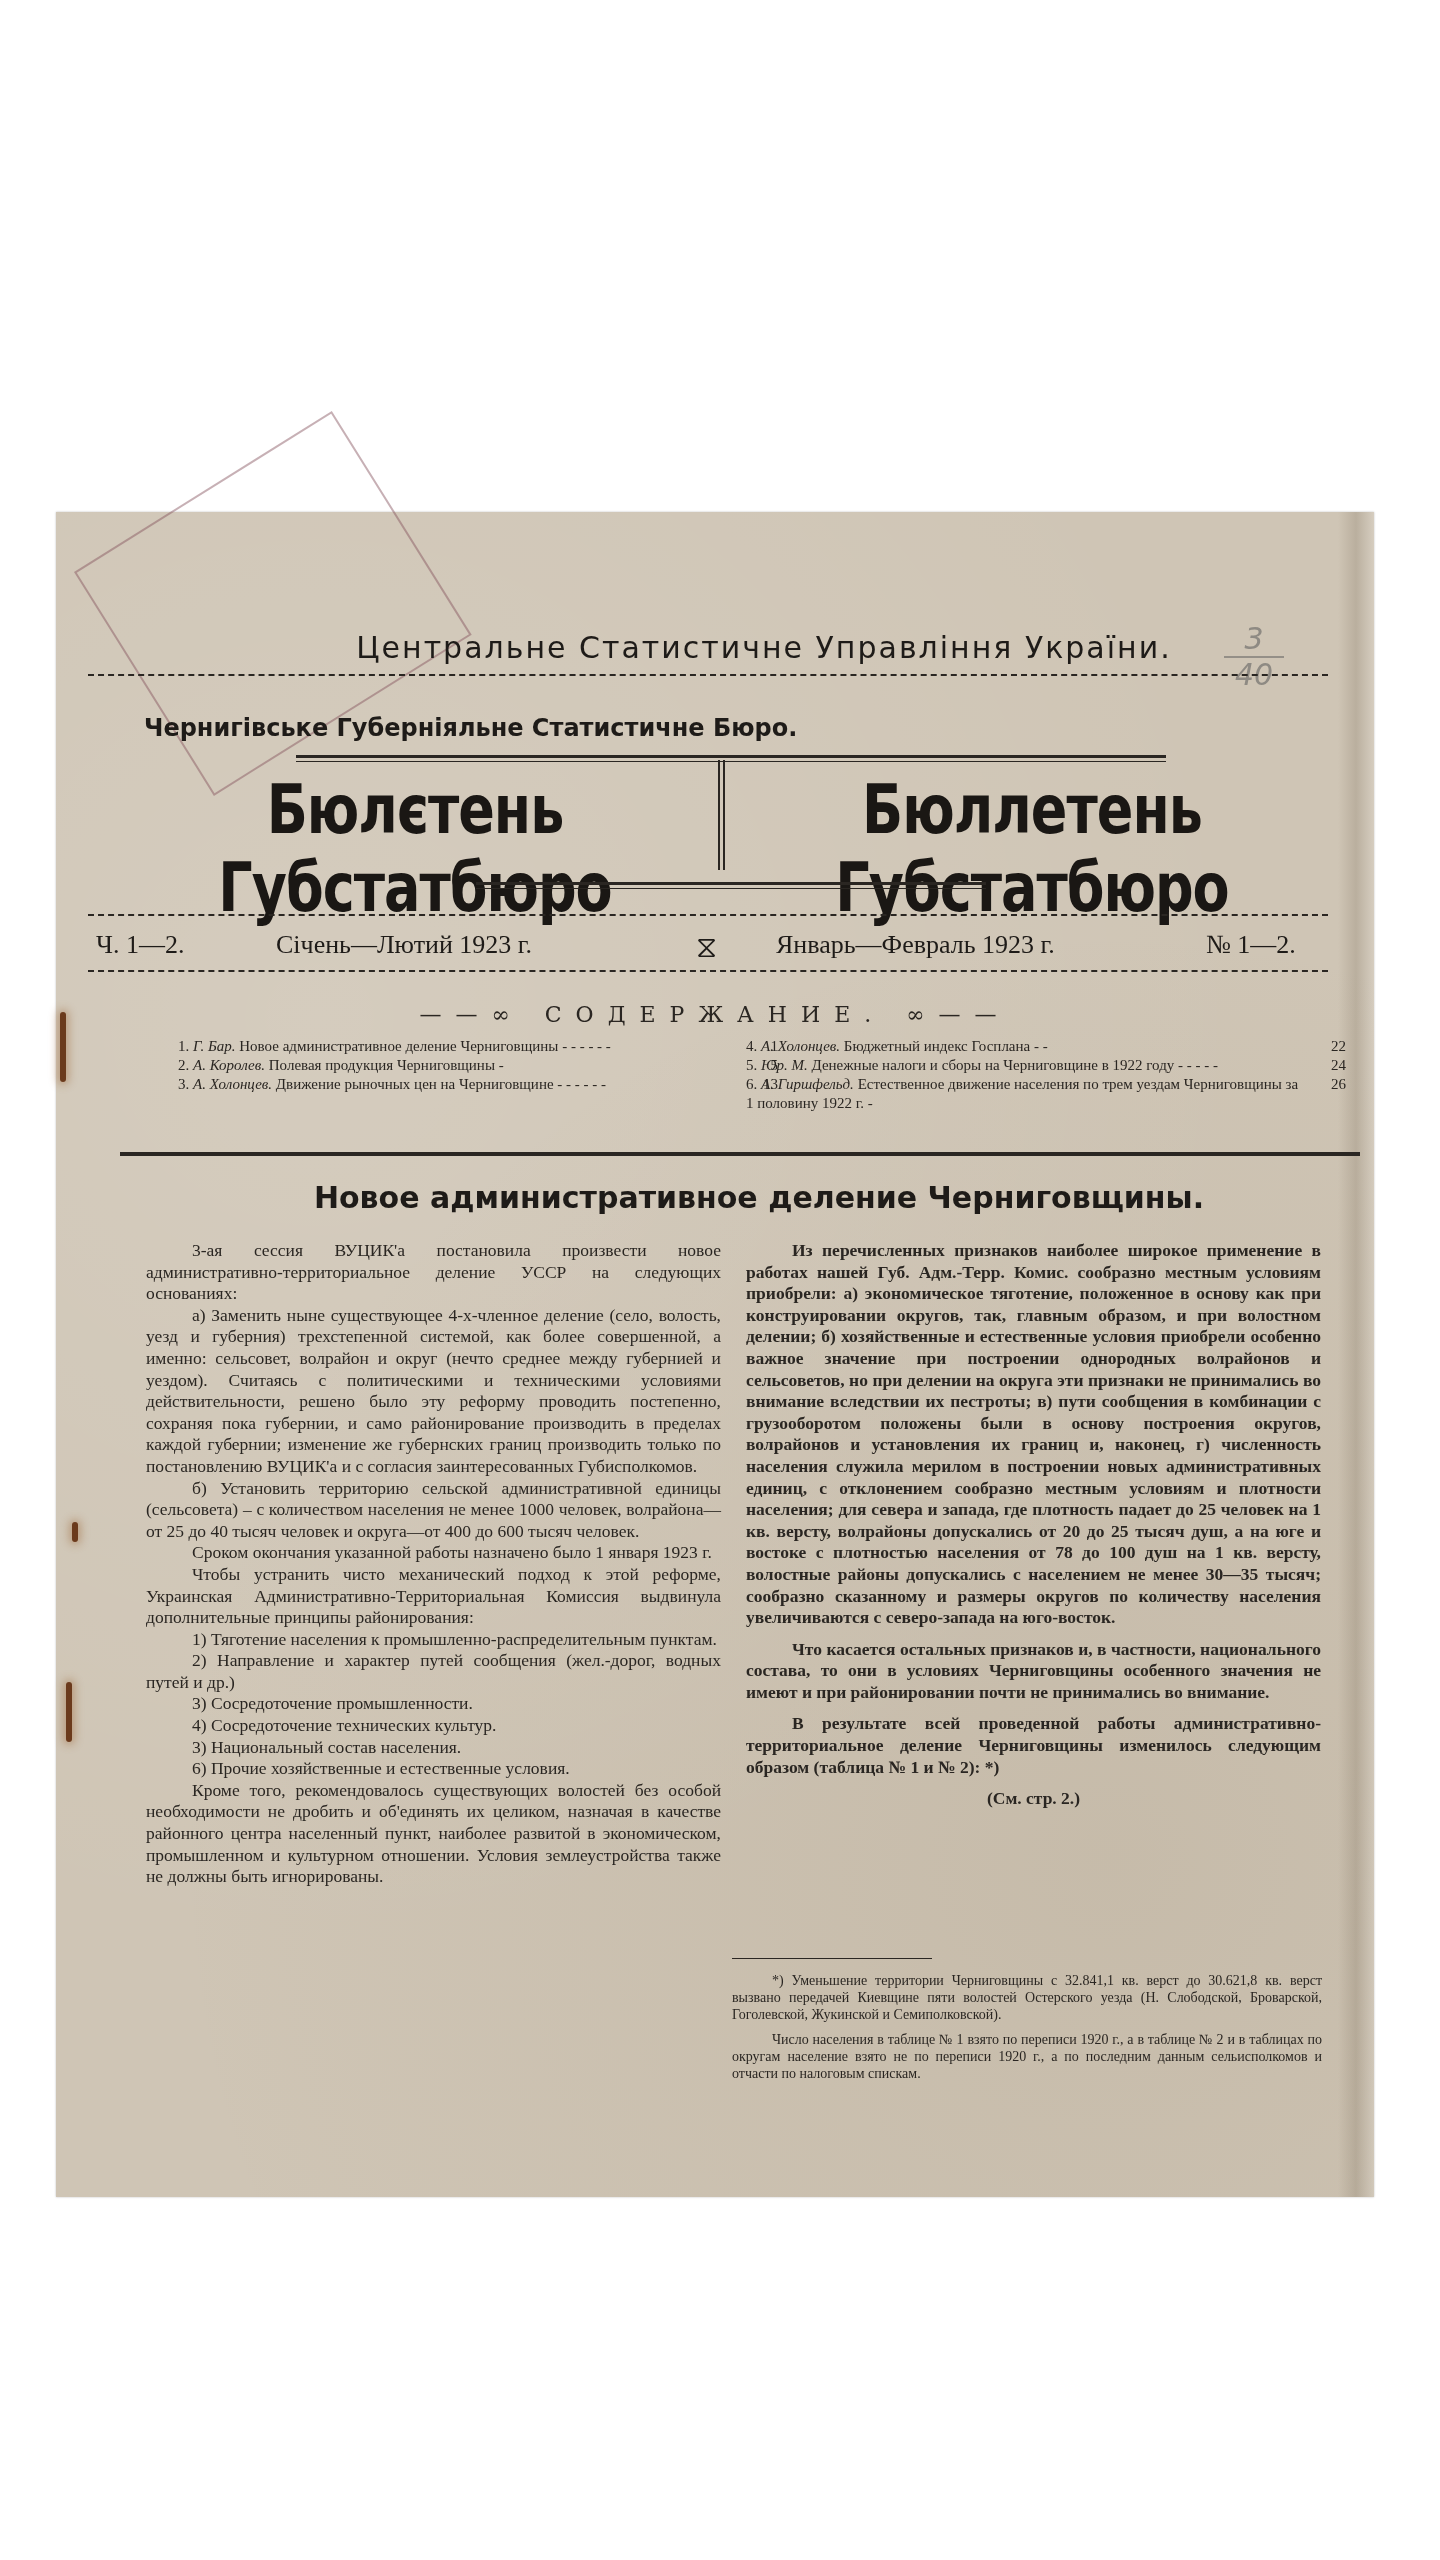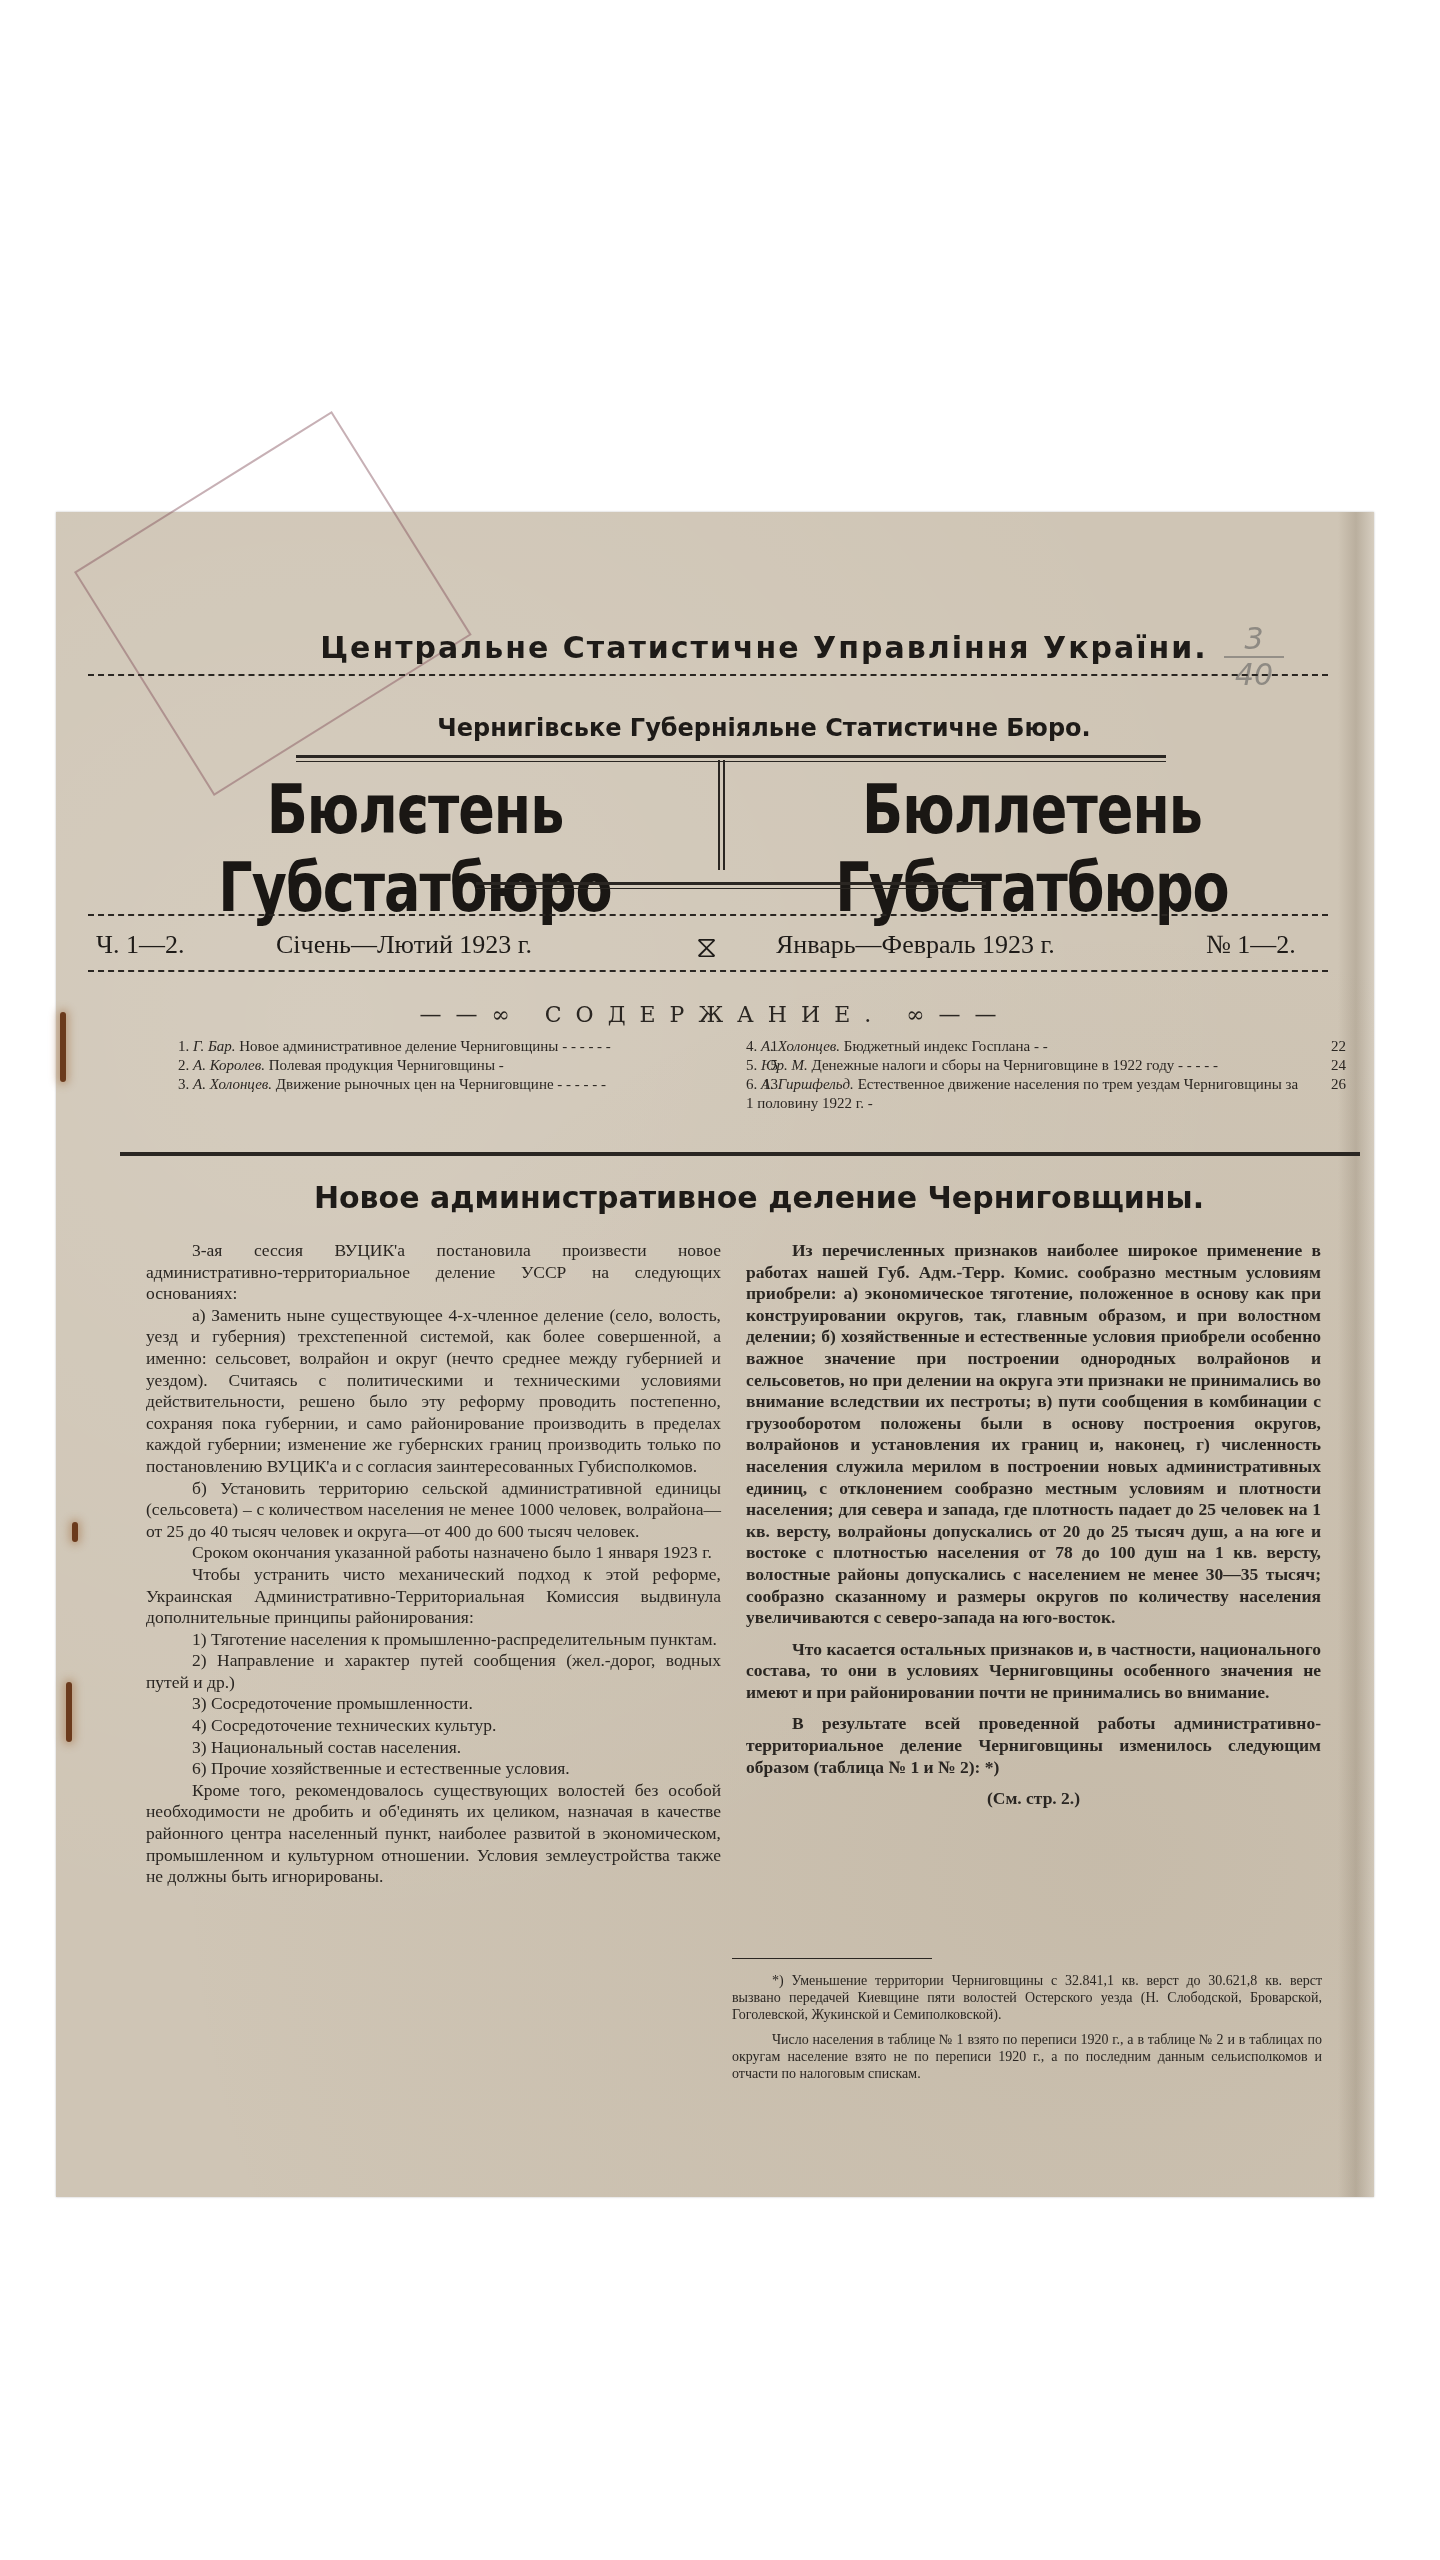--- a/index.html
+++ b/index.html
@@ -4,23 +4,23 @@
 <style>
   html,body{margin:0;padding:0;}
   body{width:1440px;height:2560px;background:#ffffff;position:relative;overflow:hidden;font-family:"Liberation Serif",serif;color:#2a2622;}
   .paper{position:absolute;left:56px;top:512px;width:1318px;height:1685px;background:#cfc5b5;
     background-image:radial-gradient(circle at 20% 30%,rgba(255,255,255,0.12),transparent 60%),radial-gradient(circle at 80% 80%,rgba(120,100,70,0.10),transparent 55%);
     box-shadow:0 0 2px rgba(0,0,0,0.25);}
   .fold{position:absolute;right:0;top:0;width:36px;height:100%;background:linear-gradient(90deg,rgba(0,0,0,0.0),rgba(90,75,55,0.18),rgba(255,255,255,0.15));}
   .stamp{position:absolute;left:18px;top:60px;width:300px;height:260px;border:2px solid rgba(130,80,90,0.45);transform:rotate(-32deg);transform-origin:left top;}
   .handnote{position:absolute;right:90px;top:110px;font-family:"DejaVu Sans",sans-serif;font-style:italic;font-size:30px;color:rgba(90,90,90,0.55);line-height:34px;text-align:center;}
   .abs{position:absolute;}
-  .h-central{left:88px;width:1240px;top:118px;text-align:center;font-family:"DejaVu Sans",sans-serif;font-weight:bold;font-size:30px;letter-spacing:2px;color:#1e1b18;}
+  .h-central{left:88px;width:1240px;top:118px;text-align:center;font-family:"DejaVu Sans",sans-serif;font-weight:normal;font-size:30px;letter-spacing:2px;color:#1e1b18;}
   .wavy{position:absolute;left:32px;width:1240px;height:6px;border-top:2px dashed #2a2622;}
-  .h-bureau{left:88px;width:1240px;top:202px;text-align:center;font-family:"DejaVu Sans",sans-serif;font-weight:bold;font-size:24px;color:#1e1b18;}
+  .h-bureau{left:88px;width:1240px;top:202px;font-family:"DejaVu Sans",sans-serif;font-weight:bold;font-size:24px;color:#1e1b18;}
   .dbl{position:absolute;height:3px;border-top:3px solid #2a2622;border-bottom:1px solid #2a2622;}
   .big{top:258px;font-family:"DejaVu Sans",sans-serif;font-weight:bold;font-size:54px;letter-spacing:-1px;color:#1a1714;transform:scaleY(1.25);transform-origin:top;}
   .vsep{position:absolute;left:662px;top:248px;width:3px;height:110px;border-left:2px solid #2a2622;border-right:2px solid #2a2622;}
   .issue{top:418px;font-size:26px;color:#1e1b18;}
   .toc-head{left:0;width:1318px;top:490px;text-align:center;font-family:"DejaVu Serif",serif;font-size:22px;letter-spacing:14px;}
   .toc-col{position:absolute;top:525px;width:600px;font-size:15px;line-height:19px;}
   .toc-item{display:flex;justify-content:space-between;}
   .toc-item .t{flex:1;}
   .toc-item .p{width:40px;text-align:right;}
   .author{font-style:italic;}

